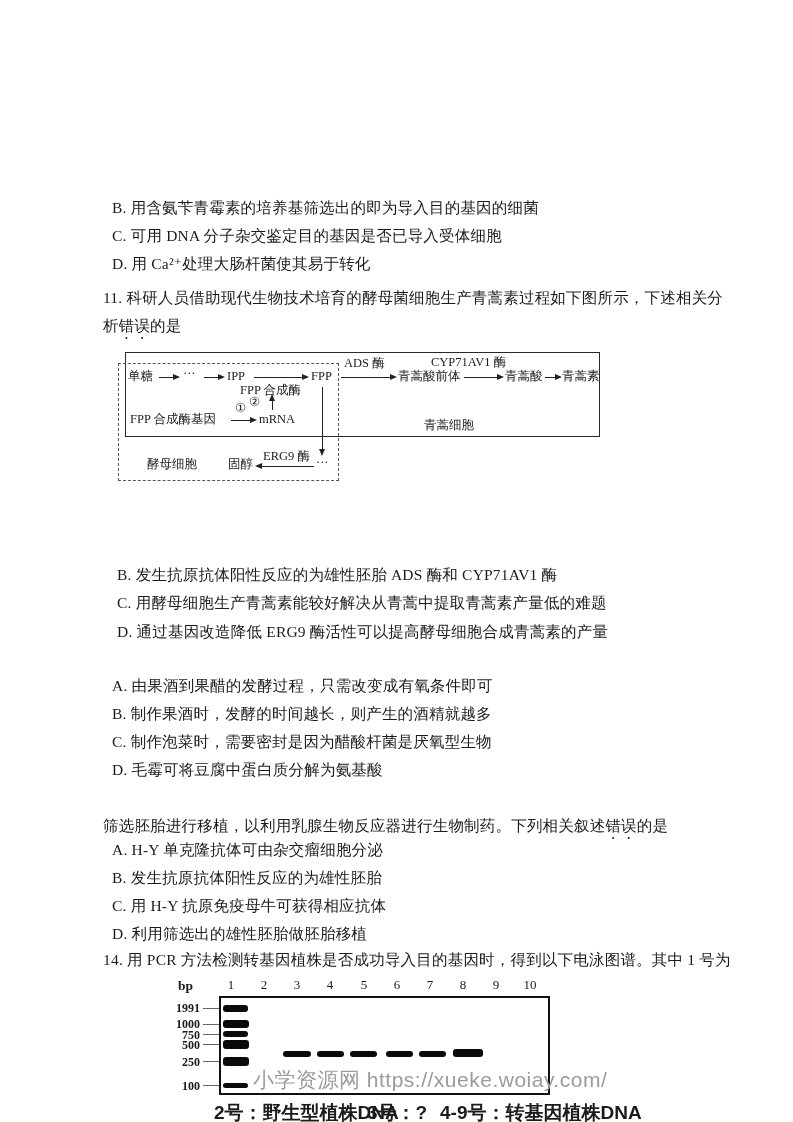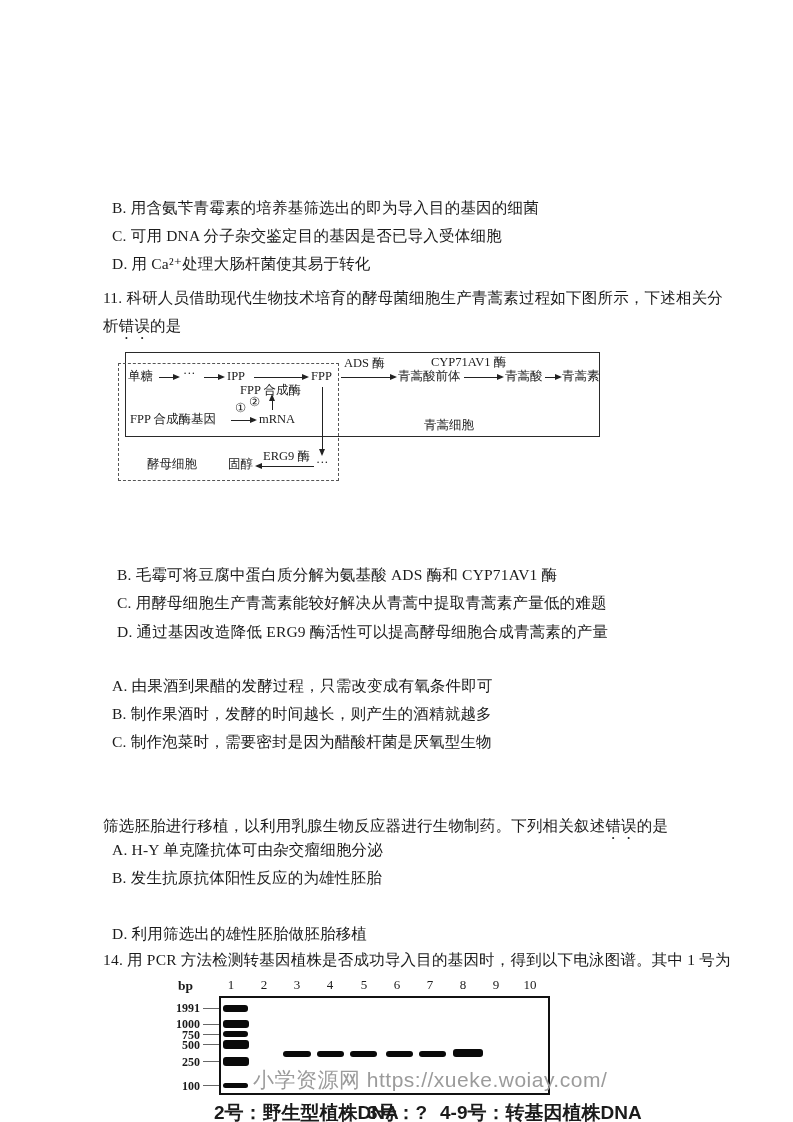--- a/index.html
+++ b/index.html
@@ -79,31 +79,33 @@
   <span class="dlbl" style="left:249px;top:395px">②</span>
 
   <div class="va down" style="left:322px;top:387px;height:67px"></div>
   <span class="dlbl" style="left:147px;top:457px">酵母细胞</span>
   <span class="dlbl" style="left:228px;top:457px">固醇</span>
   <div class="ha left" style="left:257px;top:466px;width:57px"></div>
   <span class="dlbl" style="left:263px;top:449px">ERG9 酶</span>
   <span class="dlbl" style="left:316px;top:455px">···</span>
   <span class="dlbl" style="left:424px;top:418px">青蒿细胞</span>
 
-  <div class="line opt11" style="top:565px">B. 毛霉可将豆腐中蛋白质分解为氨基酸 ADS 酶和 CYP71AV1 酶</div>
+  <div class="line opt11" style="top:565px">B. 发生抗原抗体阳性反应的为雄性胚胎 ADS 酶和 CYP71AV1 酶</div>
   <div class="line opt11" style="top:593px">C. 用酵母细胞生产青蒿素能较好解决从青蒿中提取青蒿素产量低的难题</div>
   <div class="line opt11" style="top:622px">D. 通过基因改造降低 ERG9 酶活性可以提高酵母细胞合成青蒿素的产量</div>
 
   <div class="line opt" style="top:676px">A. 由果酒到果醋的发酵过程，只需改变成有氧条件即可</div>
   <div class="line opt" style="top:704px">B. 制作果酒时，发酵的时间越长，则产生的酒精就越多</div>
   <div class="line opt" style="top:732px">C. 制作泡菜时，需要密封是因为醋酸杆菌是厌氧型生物</div>
+  <div class="line opt" style="top:760px">D. 毛霉可将豆腐中蛋白质分解为氨基酸</div>
 
   <div class="line" style="top:816px"><span>筛选胚胎进行移植，以利用乳腺生物反应器进行生物制药。下列相关叙述</span><span class="emdot">错误</span><span>的是</span></div>
   <div class="line opt" style="top:840px">A. H-Y 单克隆抗体可由杂交瘤细胞分泌</div>
   <div class="line opt" style="top:868px">B. 发生抗原抗体阳性反应的为雄性胚胎</div>
+  <div class="line opt" style="top:896px">C. 用 H-Y 抗原免疫母牛可获得相应抗体</div>
   <div class="line opt" style="top:924px">D. 利用筛选出的雄性胚胎做胚胎移植</div>
 
   <div class="line" style="top:950px">14. 用 PCR 方法检测转基因植株是否成功导入目的基因时，得到以下电泳图谱。其中 1 号为</div>
 
   <span class="bp" style="left:178px;top:978px">bp</span>
 
   <span class="glane" style="left:219px;top:977px">1</span>
   <span class="glane" style="left:252px;top:977px">2</span>
   <span class="glane" style="left:285px;top:977px">3</span>
   <span class="glane" style="left:318px;top:977px">4</span>

